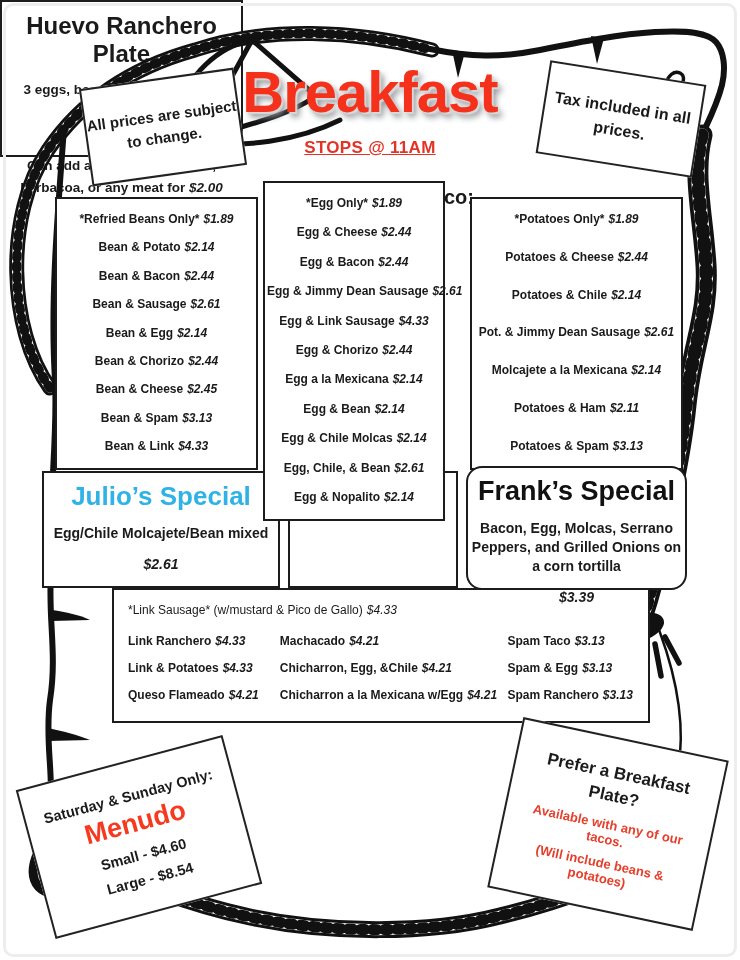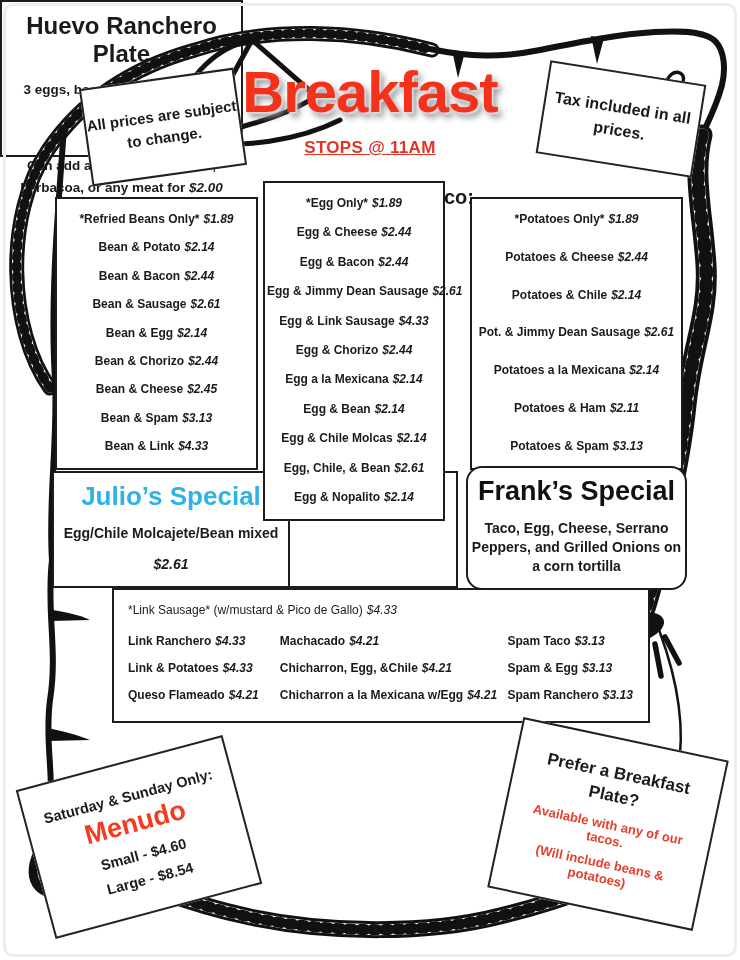--- a/index.html
+++ b/index.html
@@ -24,21 +24,21 @@
   
   .box{position:absolute;background:#fff;border:2px solid #1c1c1c;box-sizing:border-box;}
   #beans-box{left:55px;top:197px;width:203px;height:273px;z-index:2;}
   #eggs-box{left:263px;top:181px;width:182px;height:340px;z-index:3;}
   #potatoes-box{left:470px;top:197px;width:213px;height:273px;z-index:2;}
   .col-list{display:flex;flex-direction:column;justify-content:space-between;height:100%;
             padding:13px 2px 15px;box-sizing:border-box;}
   .mi{font-size:12px;font-weight:700;text-align:center;white-space:nowrap;}
   .price{font-style:italic;margin-left:4px;}
 
-  #julio-box{left:52px;top:471px;width:238px;height:117px;z-index:1;text-align:center;}
+  #julio-box{left:42px;top:471px;width:238px;height:117px;z-index:1;text-align:center;}
   #gap-box{left:288px;top:471px;width:170px;height:117px;z-index:1;}
   #frank-box{left:466px;top:466px;width:221px;height:124px;z-index:2;text-align:center;border-radius:16px;}
   .special-title{font-weight:700;margin-top:8px;}
   #julio-title{font-size:26px;color:var(--julio_blue,#2fb2e6);}
   #frank-title{font-size:27px;color:#111;}
   .special-desc{font-size:14px;font-weight:700;margin-top:12px;line-height:1.35;}
   #julio-desc{white-space:nowrap;}
   .special-price{font-size:14px;font-weight:700;font-style:italic;margin-top:13px;}
 
   #link-box{left:112px;top:588px;width:538px;height:135px;z-index:1;padding:13px 14px 0;}
@@ -196,37 +196,38 @@
         <div class="mi"><span>*Potatoes Only*</span><span class="price">$1.89</span></div>
 
         <div class="mi"><span>Potatoes &amp; Cheese</span><span class="price">$2.44</span></div>
 
 
 
         <div class="mi"><span>Potatoes &amp; Chile</span><span class="price">$2.14</span></div>
 
         <div class="mi"><span>Pot. &amp; Jimmy Dean Sausage</span><span class="price">$2.61</span></div>
 
-        <div class="mi"><span>Potatoes a la Mexicana</span><span class="price">$2.14</span></div>
+        <div class="mi"><span>Molcajete a la Mexicana</span><span class="price">$2.14</span></div>
 
         <div class="mi"><span>Potatoes &amp; Ham</span><span class="price">$2.11</span></div>
 
         <div class="mi"><span>Potatoes &amp; Spam</span><span class="price">$3.13</span></div>
       </div>
   </div>
 
   <div id="julio-box" class="box">
     <div id="julio-title" class="special-title">Julio’s Special</div>
     <div id="julio-desc" class="special-desc">Egg/Chile Molcajete/Bean mixed</div>
     <div class="special-price">$2.61</div>
   </div>
   <div id="gap-box" class="box"></div>
   <div id="frank-box" class="box">
     <div id="frank-title" class="special-title">Frank’s Special</div>
-    <div class="special-desc">Taco, Egg, Cheese, Serrano Peppers, and Grilled Onions on a corn tortilla</div>
+    <div class="special-desc">Bacon, Egg, Molcas, Serrano Peppers, and Grilled Onions on a corn tortilla</div>
+    <div class="special-price">$3.39</div>
   </div>
 
   <div id="link-box" class="box">
     <div id="link-header" class="mi">
       <span>*Link Sausage* (w/mustard &amp; Pico de Gallo)</span><span class="price">$4.33</span>
     </div>
     <div id="link-grid">
 
         <div class="mi"><span>Link Ranchero</span><span class="price">$4.33</span></div>
 

